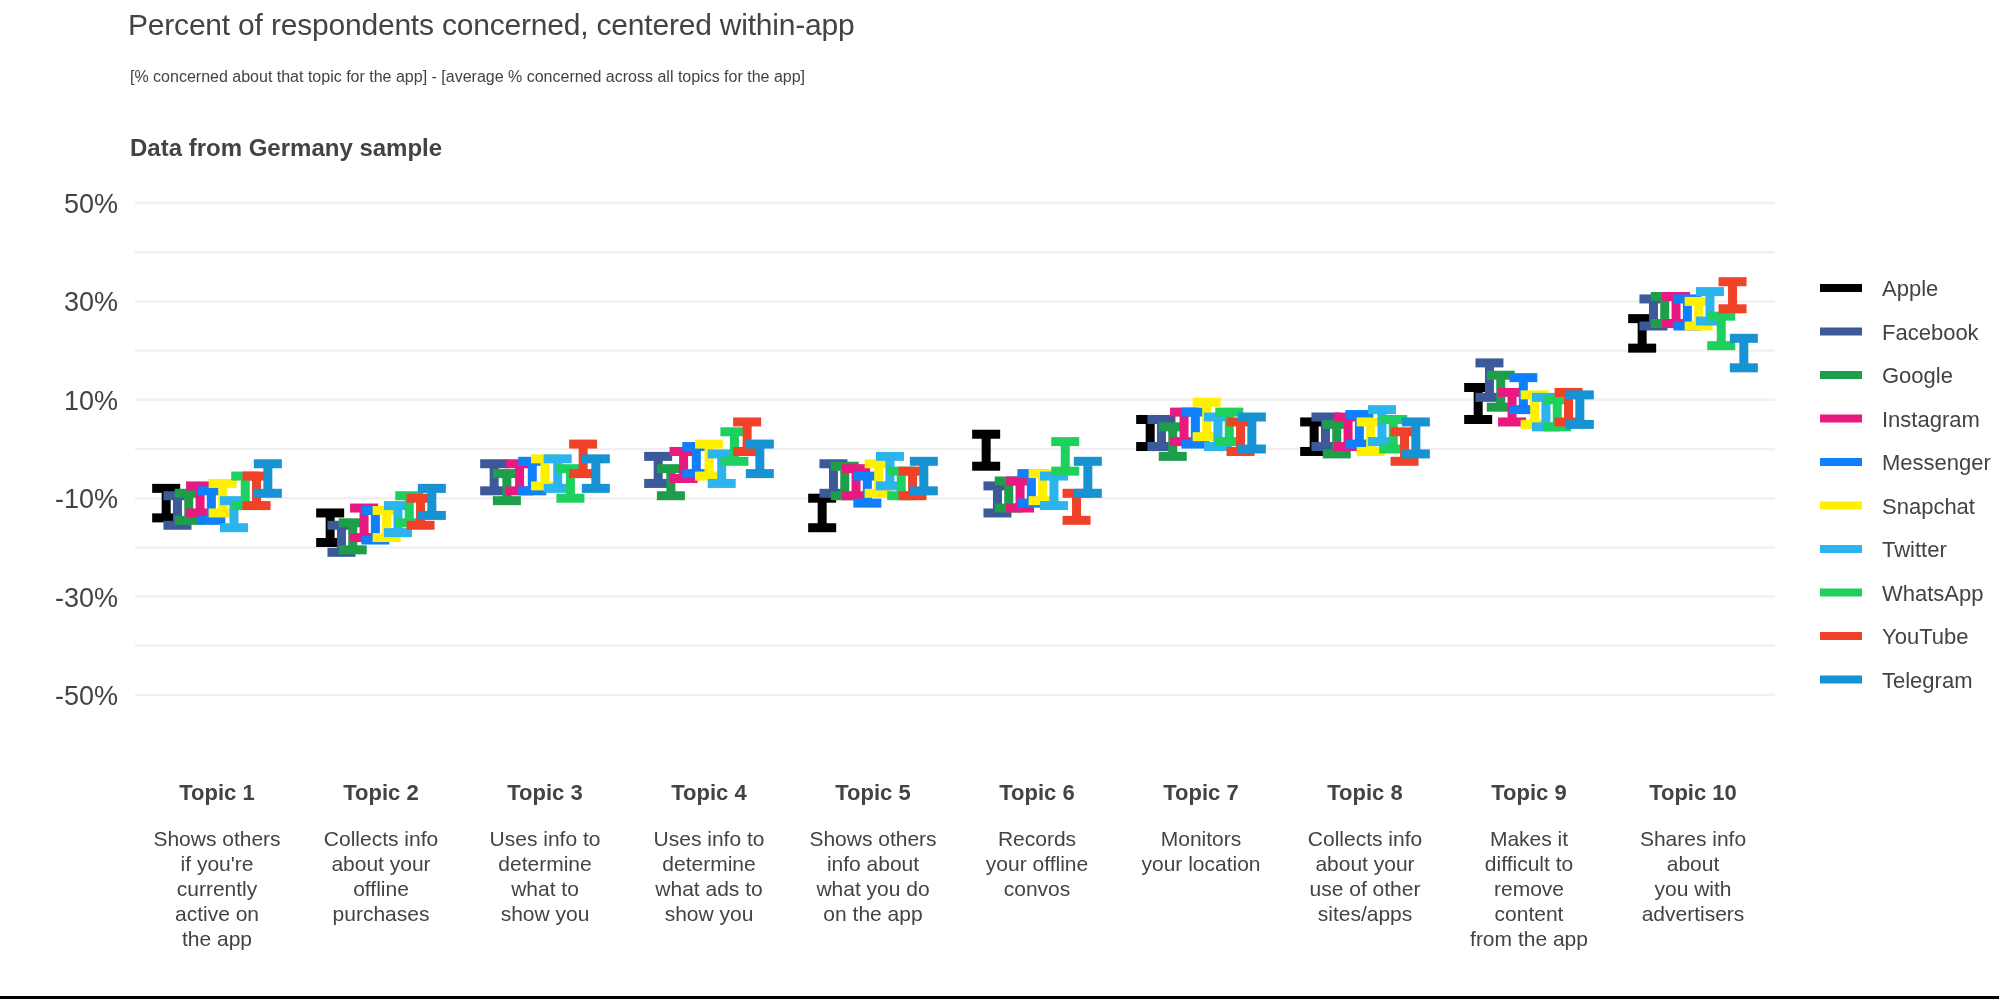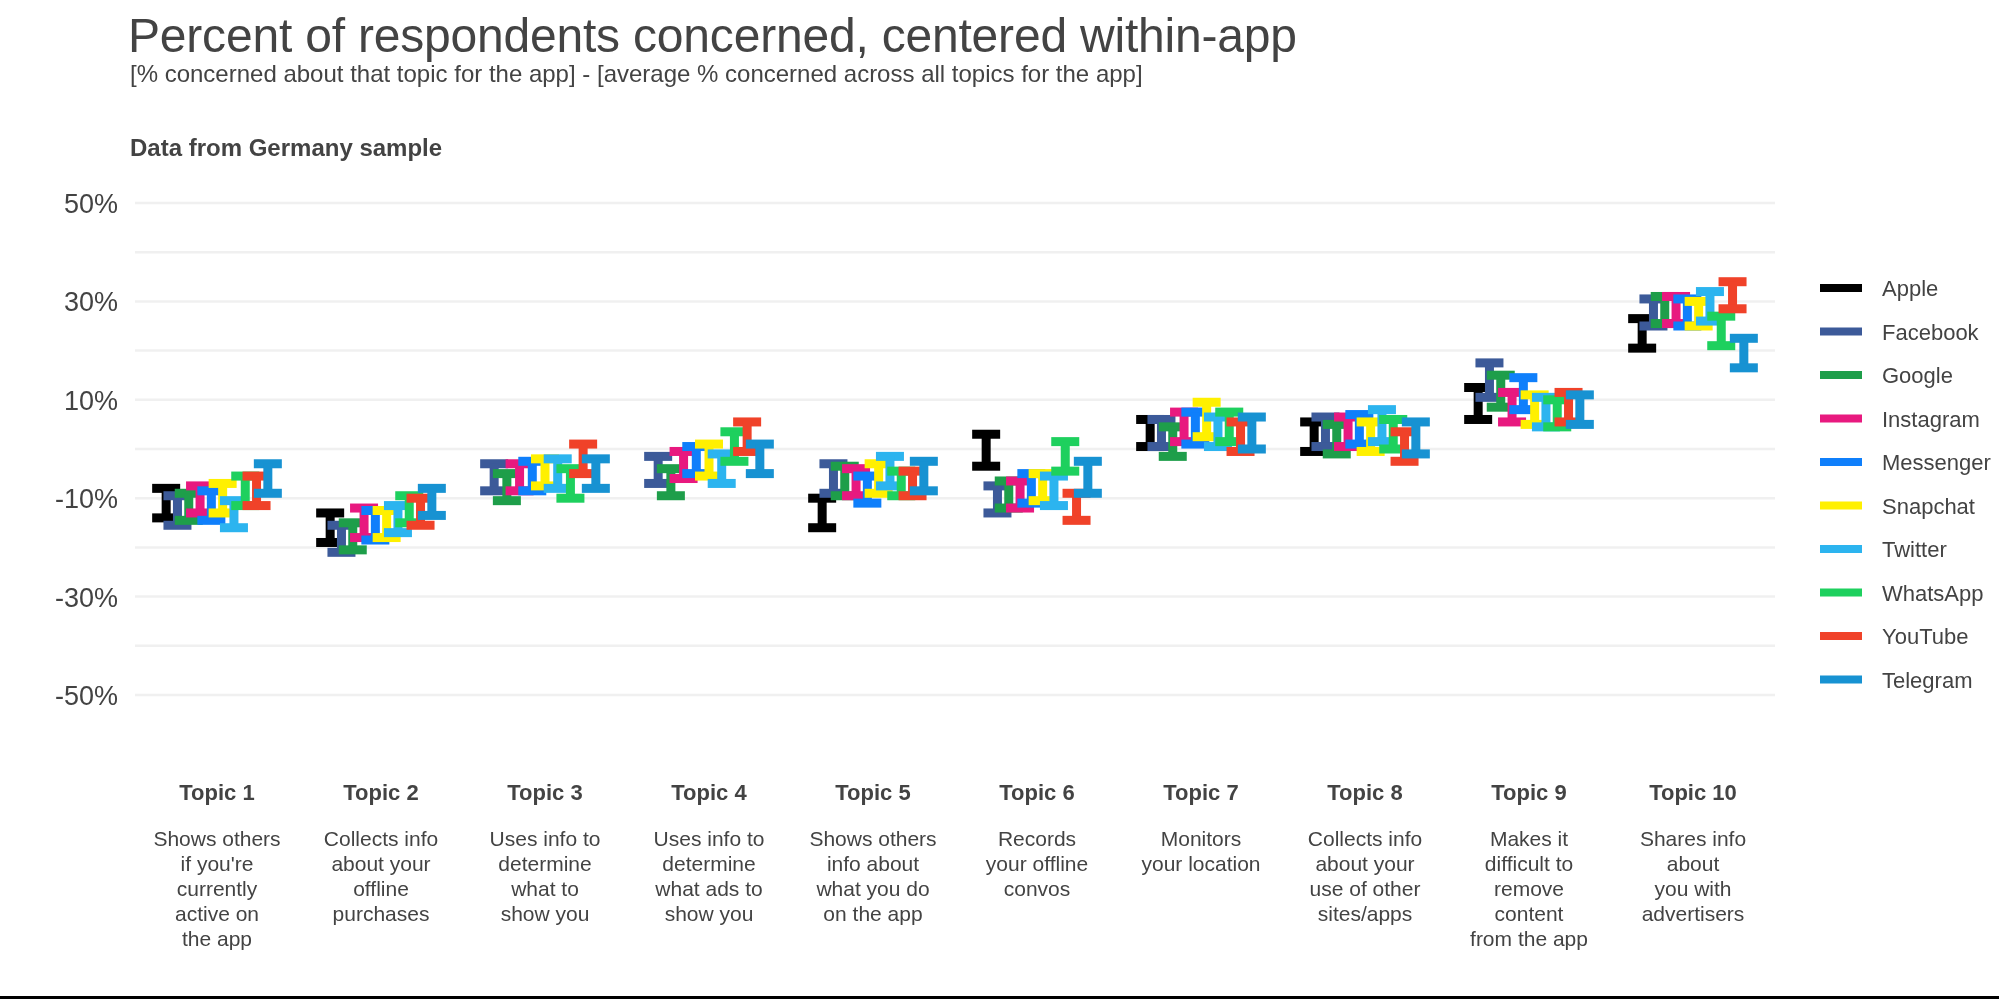--- a/index.html
+++ b/index.html
@@ -18,31 +18,31 @@
   #chart-root {
     position: absolute;
     left: 0; top: 0;
     width: 1999px;
     height: 1000px;
   }
   .title {
     position: absolute;
     left: 128px;
     top: 8px;
-    font-size: 48px;
+    font-size: 30px;
     color: #434343;
     font-weight: normal;
     letter-spacing: -0.2px;
     white-space: nowrap;
   }
   .subtitle {
     position: absolute;
     left: 130px;
-    top: 60px;
-    font-size: 24px;
+    top: 68px;
+    font-size: 16px;
     color: #434343;
     white-space: nowrap;
   }
   .note {
     position: absolute;
     left: 130px;
     top: 134px;
     font-size: 24px;
     color: #434343;
     white-space: nowrap;

